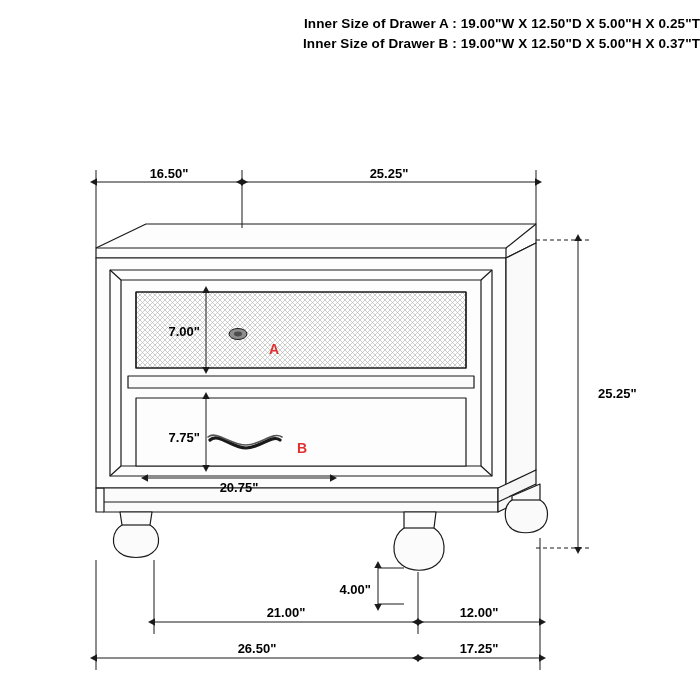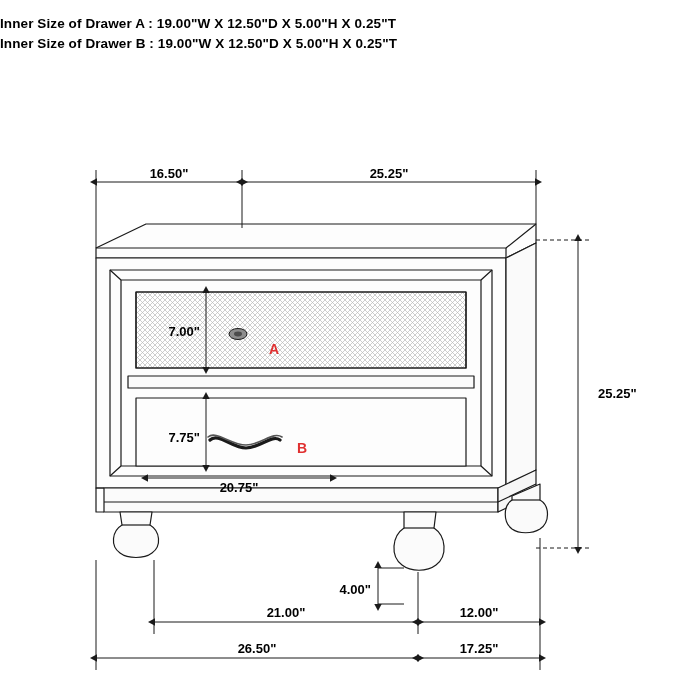--- a/index.html
+++ b/index.html
@@ -12,21 +12,21 @@
     width: 700px;
     height: 700px;
     background: #ffffff;
     font-family: "Liberation Sans", sans-serif;
     overflow: hidden;
   }
   .hdr {
     position: absolute;
     left: 0;
     width: 700px;
-    text-align: left;
+    text-align: right;
     font-weight: bold;
     font-size: 13.5px;
     color: #000;
     letter-spacing: 0.1px;
   }
   #hdr1 { top: 16px; }
   #hdr2 { top: 36px; }
 
   svg { position: absolute; left: 0; top: 0; }
 
@@ -42,21 +42,21 @@
     font-weight: bold;
     fill: #e03030;
   }
 </style>
 </head>
 <body>
 
 <div id="page">
 
   <div class="hdr" id="hdr1">Inner Size of Drawer A : 19.00"W X 12.50"D X 5.00"H X  0.25"T</div>
-  <div class="hdr" id="hdr2">Inner Size of Drawer B : 19.00"W X 12.50"D X 5.00"H X  0.25"T</div>
+  <div class="hdr" id="hdr2">Inner Size of Drawer B : 19.00"W X 12.50"D X 5.00"H X  0.37"T</div>
 
   <svg width="700" height="700" viewBox="0 0 700 700">
     <defs>
       <marker id="arrL" markerWidth="9" markerHeight="9" refX="8" refY="4.5" orient="auto" markerUnits="strokeWidth">
         <path d="M8,0.8 L1,4.5 L8,8.2 Z" fill="#1a1a1a"></path>
       </marker>
       <marker id="arrR" markerWidth="9" markerHeight="9" refX="1" refY="4.5" orient="auto" markerUnits="strokeWidth">
         <path d="M1,0.8 L8,4.5 L1,8.2 Z" fill="#1a1a1a"></path>
       </marker>
       <pattern id="weave" width="5" height="5" patternUnits="userSpaceOnUse">

